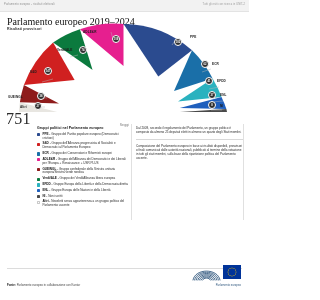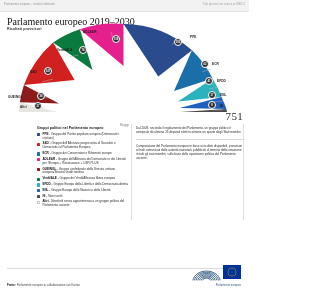--- a/index.html
+++ b/index.html
@@ -36,23 +36,23 @@
   .subtitle{
     position:absolute;left:7px;top:27px;
     font-size:3.6px;font-weight:bold;color:#333;letter-spacing:.1px;
   }
 
   
   .chart{position:absolute;left:6px;top:26px;width:237px;height:86px;}
   .chart svg{display:block;width:237px;height:86px;overflow:visible;}
 
   .seat-total{
-    position:absolute;left:0;right:0;top:84px;text-align:right;
+    position:absolute;left:0;right:0;top:84px;text-align:left;
     font-family:"Liberation Serif", serif;
-    font-size:11px;color:#2b2b2b;letter-spacing:.3px;
+    font-size:16px;color:#2b2b2b;letter-spacing:.3px;
   }
   .seat-label{
     position:absolute;left:0;right:0;top:97px;text-align:center;
     font-size:3.4px;color:#777;letter-spacing:.2px;
   }
 
   
   .cl{position:absolute;font-size:3.1px;font-weight:bold;color:#1b1b1b;
       letter-spacing:.1px;white-space:nowrap;}
   .badge{
@@ -115,21 +115,21 @@
 </head>
 <body>
 
 <div class="page">
 
   <div class="topbar">
     <div class="tb-left">Parlamento europeo - risultati elettorali</div>
     <div class="tb-right">Tutti gli esiti con ricerca in UNIT-2</div>
   </div>
 
-  <div class="title">Parlamento europeo 2019–2030</div>
+  <div class="title">Parlamento europeo 2019–2024</div>
   <div class="subtitle">Risultati provvisori</div>
 
   <div class="chart">
     <svg viewBox="0 0 237 86" preserveAspectRatio="xMidYMid meet">
       <g>
 
         <path d="M 13.0 86.0 A 105 105 0 0 1 13.9 76.3 L 51.2 86.0 Z" fill="#e8e6e1"></path>
 
         <path d="M 13.9 76.3 A 105 105 0 0 1 17.9 58.9 L 53.0 77.5 Z" fill="#8e1b1b"></path>
 

